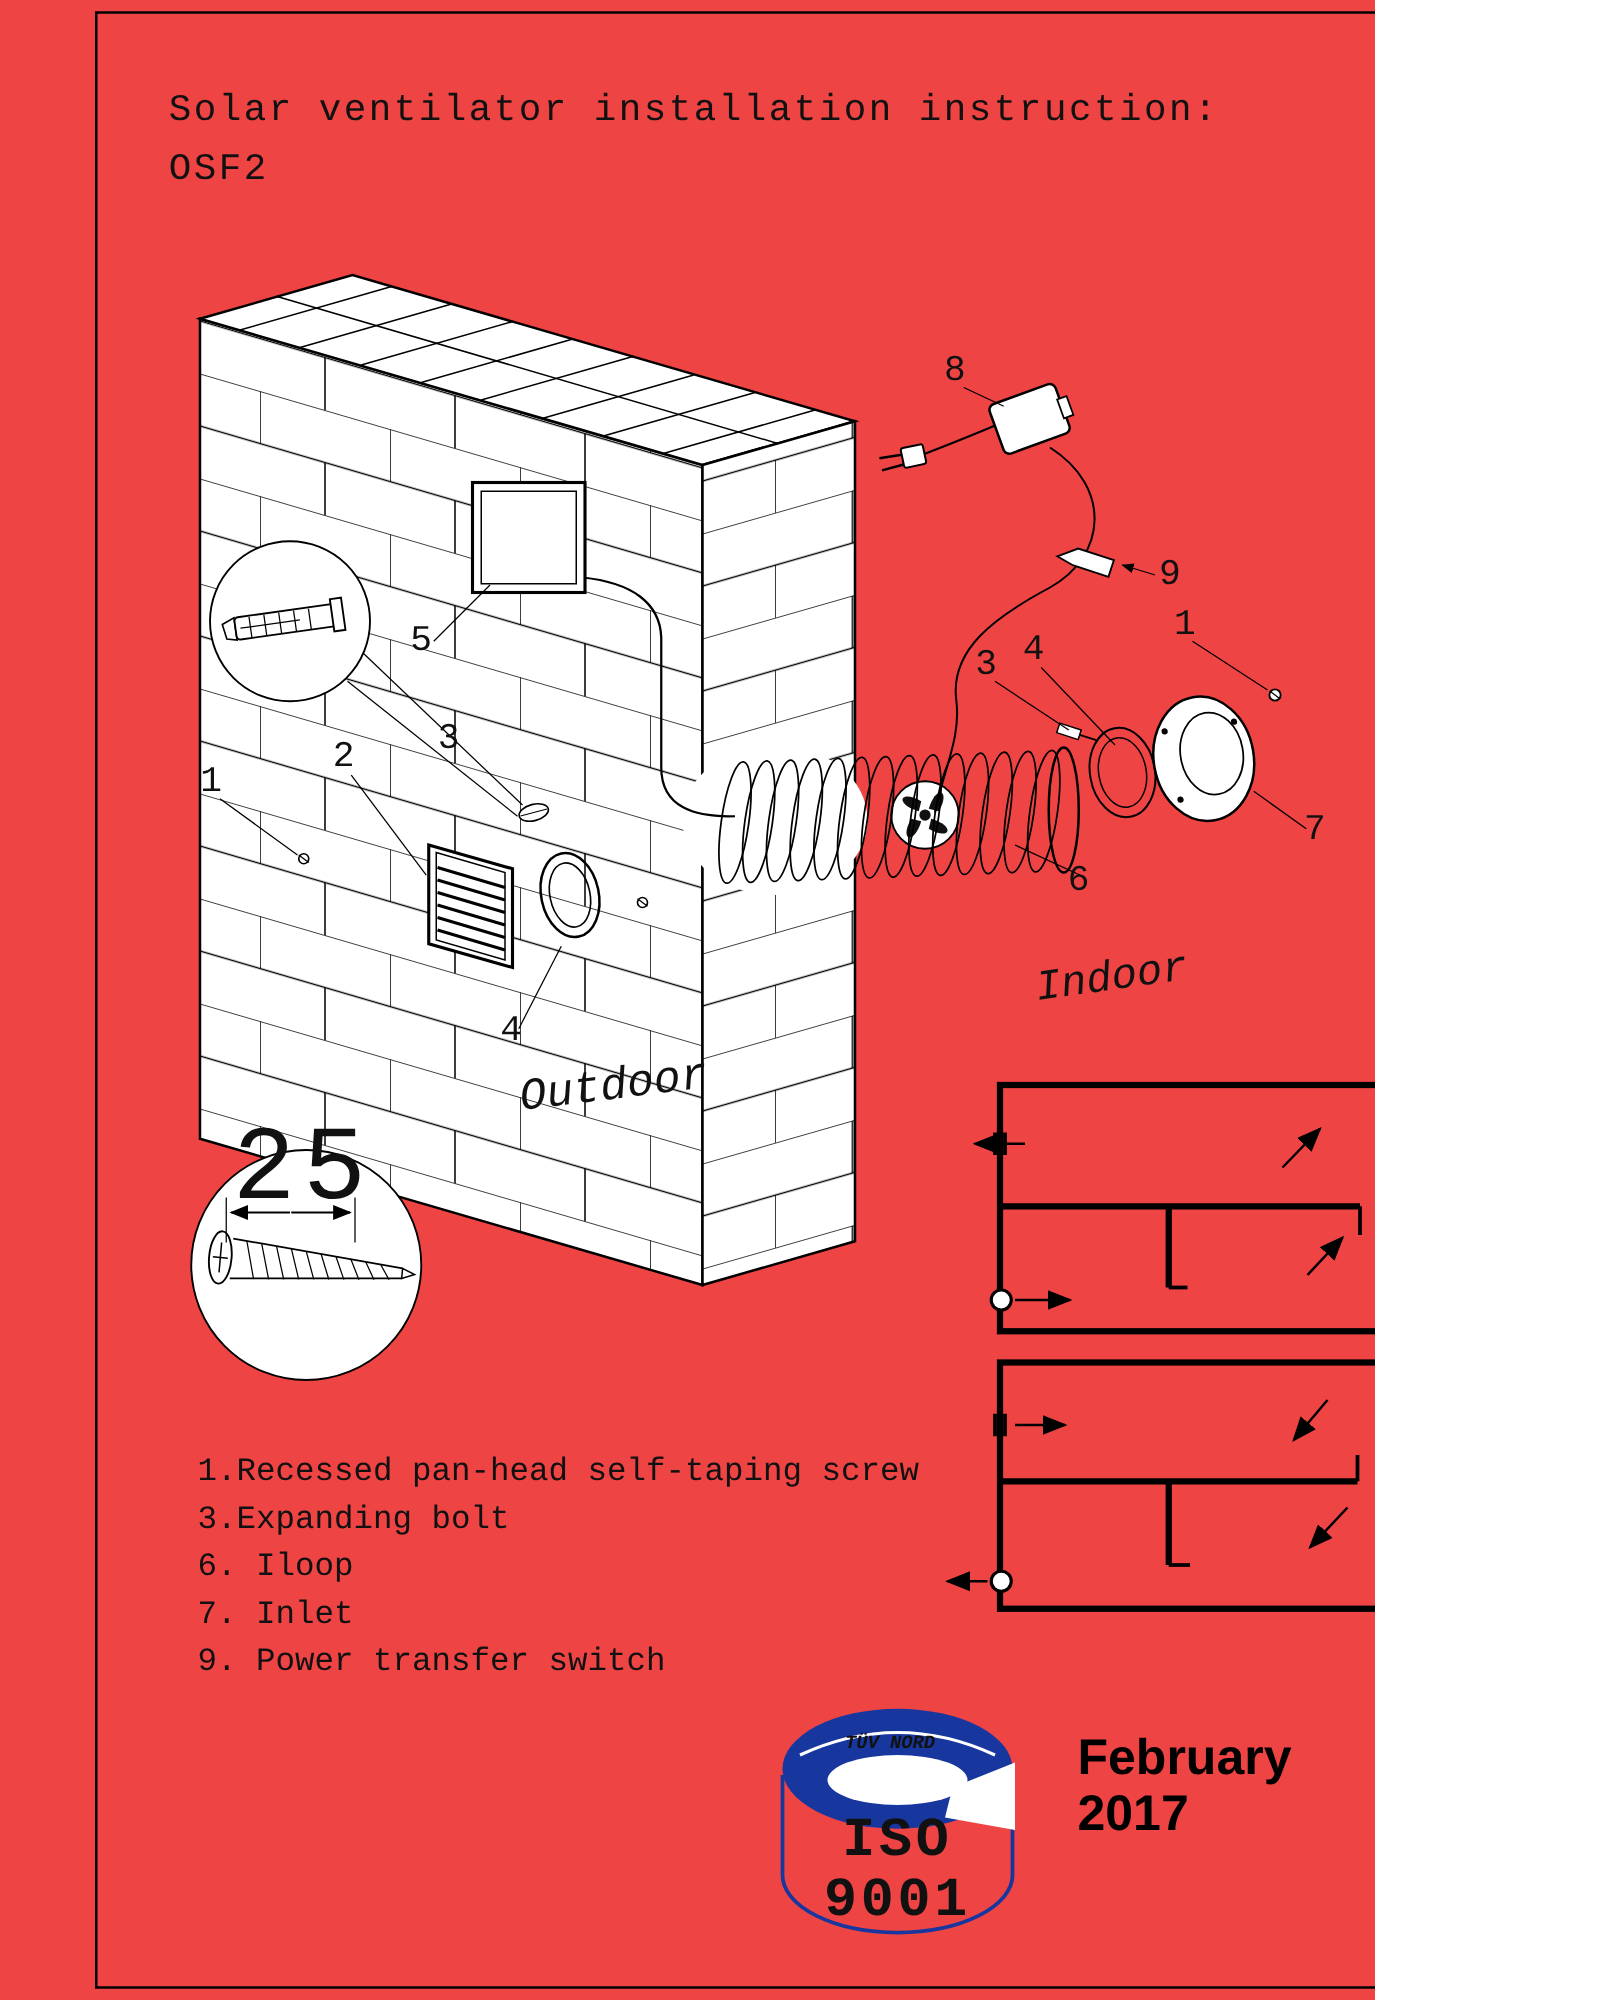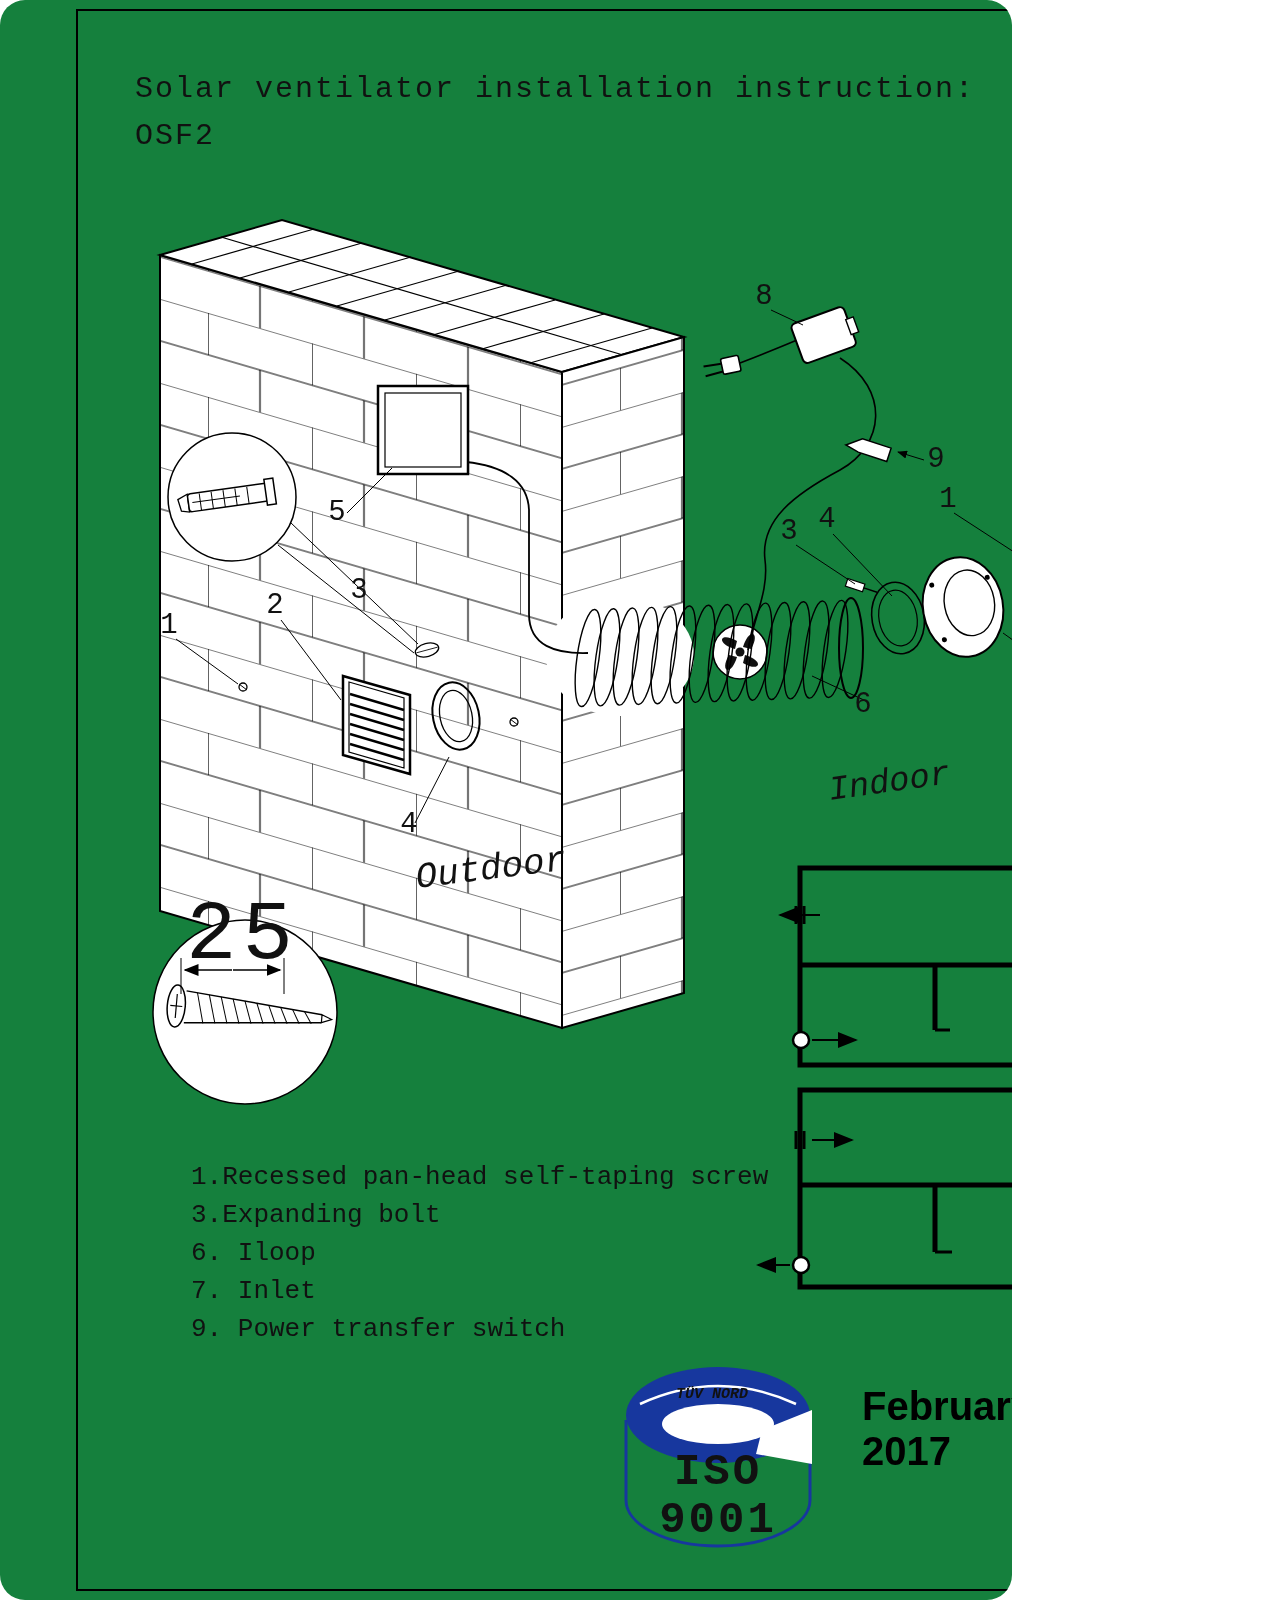--- a/index.html
+++ b/index.html
@@ -1,30 +1,30 @@
 <!DOCTYPE html>
 <html><head>
 <meta charset="utf-8">
 <style>
   * { margin:0; padding:0; box-sizing:border-box; }
   html,body { background:#fff; }
   .page {
-    position:relative; width:1012px; height:1600px; background:#15803d;
-    font-family:"Liberation Mono", monospace; color:#111; overflow:hidden;border-radius:25px;
+    position:relative; width:1100px; height:1600px; background:#ef4444;
+    font-family:"Liberation Mono", monospace; color:#111; overflow:hidden;
   }
   .frame {
     position:absolute; left:76px; top:9px; width:1128px; height:1582px;
     border:2px solid #000;
   }
   .title-block { position:absolute; left:135px; top:66px; }
   .title-line {
     font-size:30px; letter-spacing:2px; line-height:47px; color:#111;
     font-family:"Liberation Mono", monospace; white-space:pre;
   }
-  .legend { position:absolute; left:158px; top:1158px;margin-left:33px; }
+  .legend { position:absolute; left:158px; top:1158px; }
   .legend-line {
     font-size:26px; line-height:38px; white-space:pre; color:#111;
     font-family:"Liberation Mono", monospace;
   }
   .date-label {
     position:absolute; left:862px; top:1384px;
     font-family:"Liberation Sans", sans-serif; font-weight:bold;
     font-size:40px; color:#000;
   }
   svg.diagram { position:absolute; left:0; top:0; }

